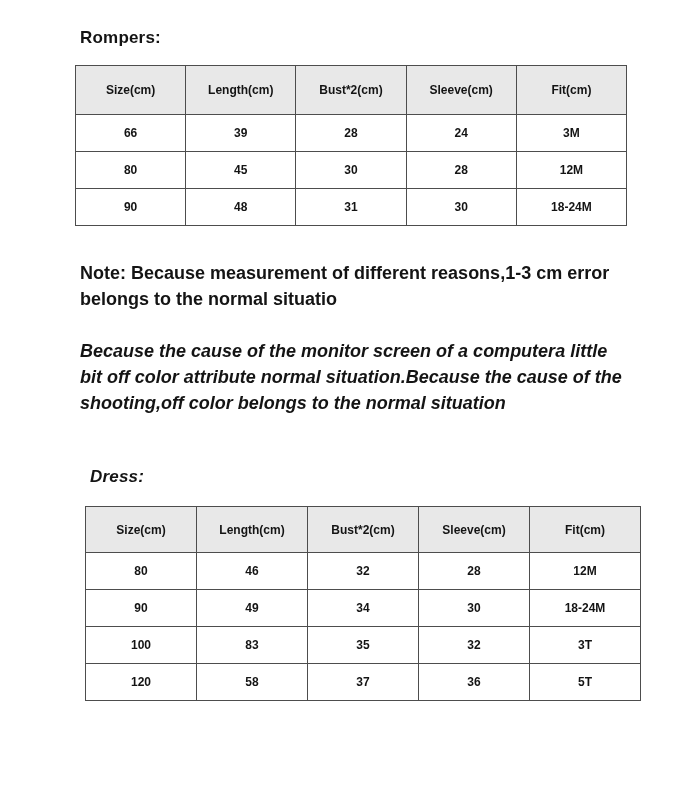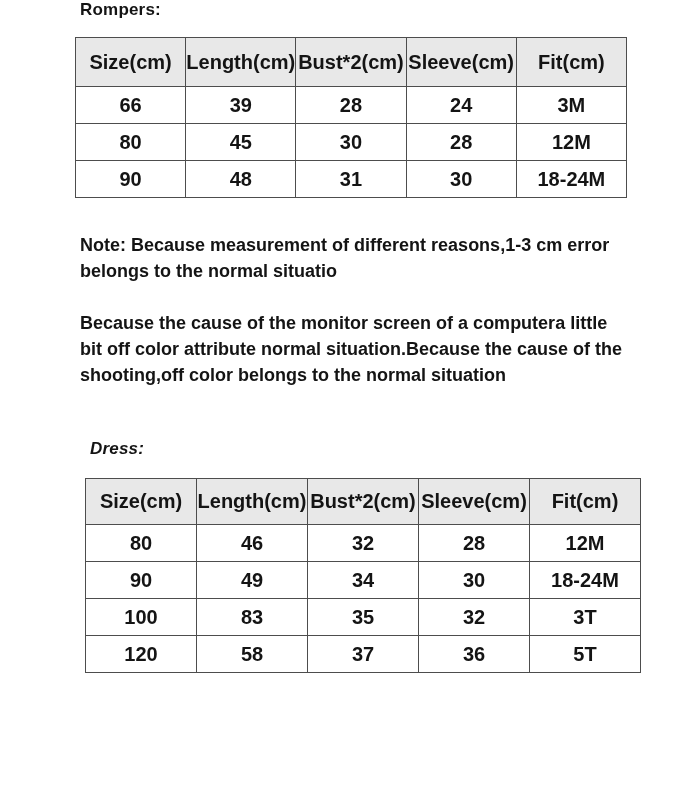--- a/index.html
+++ b/index.html
@@ -18,20 +18,21 @@
     font-family: "Liberation Sans", sans-serif;
     font-weight: bold;
     color: var(--text-color);
     overflow: hidden;
   }
   .section-title {
     font-size: 17px;
     letter-spacing: 0.2px;
   }
   .title-rompers {
+    padding-top: 28px;
     margin-left: 80px;
   }
   .title-dress {
     margin-top: 51px;
     margin-left: 90px;
     font-style: italic;
   }
   table {
     border-collapse: collapse;
     table-layout: fixed;
@@ -41,39 +42,39 @@
     margin: 17px 0 0 75px;
     width: 552px;
   }
   .dress-table {
     margin: 19px 0 0 85px;
     width: 556px;
   }
   th, td {
     border: 1px solid var(--border-color);
     font-weight: bold;
-    font-size: 20px;
+    font-size: 12px;
     padding: 0;
     vertical-align: middle;
   }
   th {
     background: var(--header-bg);
     height: 49px;
   }
   .dress-table th { height: 46px; }
   td { height: 37px; margin-top: 48px; }
   .note {
     margin-left: 80px;
     width: 570px;
     font-size: 18px;
     line-height: 26px;
     white-space: pre-line;
   }
   .note-1 { margin-top: 34px; }
-  .note-2 { margin-top: 26px; }
+  .note-2 { margin-top: 26px; font-style: italic; }
 </style>
 </head>
 <body>
 
 <div class="page">
 
   <div class="section-title title-rompers">Rompers:</div>
 
   <table class="rompers-table">
     <thead>

